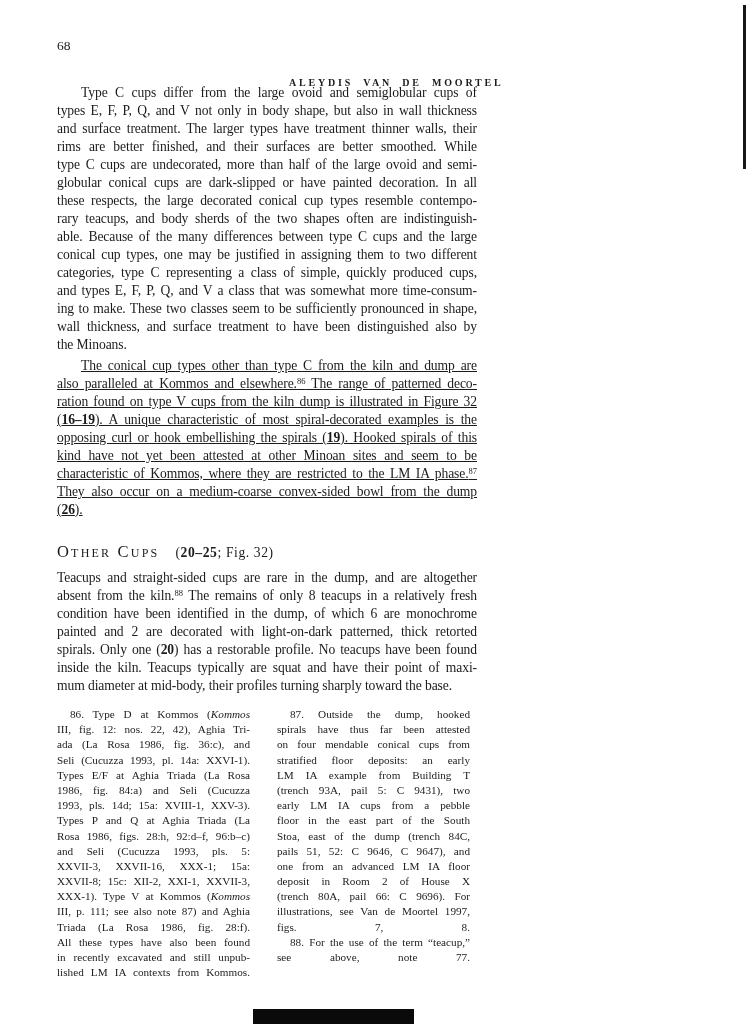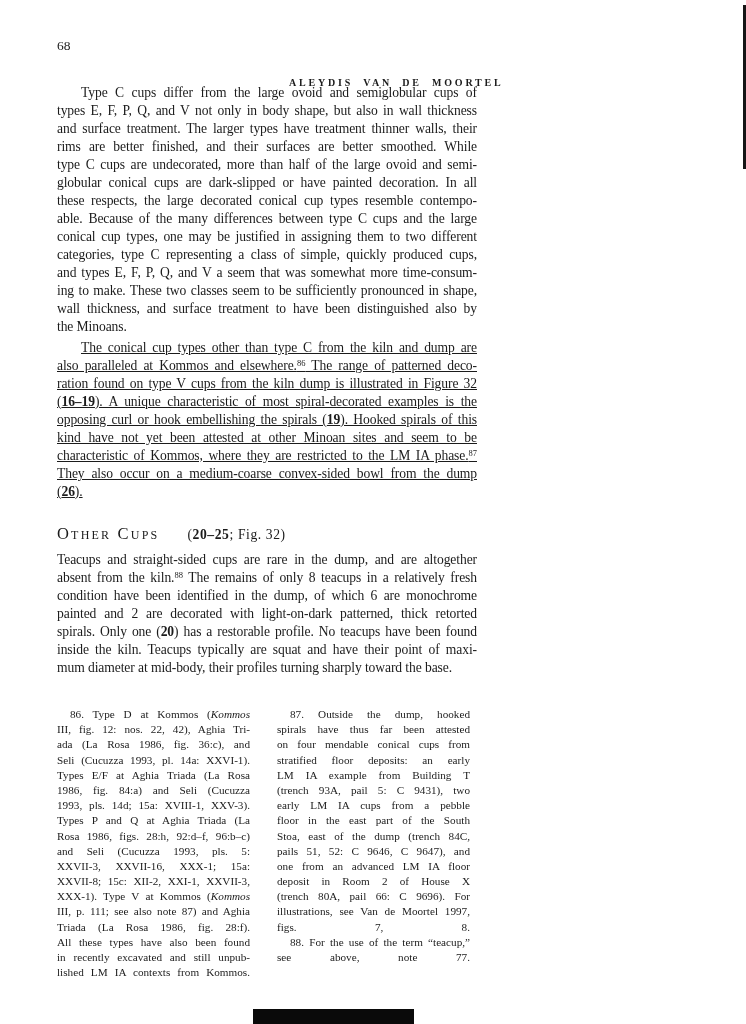--- a/index.html
+++ b/index.html
@@ -57,21 +57,21 @@
     white-space: nowrap;
   }
   .heading .sc {
     font-variant: small-caps;
     font-size: 16.5px;
     letter-spacing: 2.2px;
   }
   .heading .ref {
     font-size: 13.6px;
     letter-spacing: 0.6px;
-    margin-left: 28px;
+    margin-left: 16px;
   }
   .para .ind { display: inline-block; width: 24px; }
   sup {
     font-size: 8.5px;
     line-height: 0;
     vertical-align: 4px;
     letter-spacing: 0;
   }
   .footnotes {
     position: absolute;
@@ -118,24 +118,25 @@
 
   <div class="body-text">
     <div class="para">
         <div class="line"><span class="ind"></span>Type C cups differ from the large ovoid and semiglobular cups of</div>
         <div class="line">types E, F, P, Q, and V not only in body shape, but also in wall thickness</div>
         <div class="line">and surface treatment. The larger types have treatment thinner walls, their</div>
         <div class="line">rims are better finished, and their surfaces are better smoothed. While</div>
         <div class="line">type C cups are undecorated, more than half of the large ovoid and semi-</div>
         <div class="line">globular conical cups are dark-slipped or have painted decoration. In all</div>
         <div class="line">these respects, the large decorated conical cup types resemble contempo-</div>
+        <div class="line">rary teacups, and body sherds of the two shapes often are indistinguish-</div>
         <div class="line">able. Because of the many differences between type C cups and the large</div>
         <div class="line">conical cup types, one may be justified in assigning them to two different</div>
         <div class="line">categories, type C representing a class of simple, quickly produced cups,</div>
-        <div class="line">and types E, F, P, Q, and V a seem that was somewhat more time-consum-</div>
+        <div class="line">and types E, F, P, Q, and V a class that was somewhat more time-consum-</div>
         <div class="line">ing to make. These two classes seem to be sufficiently pronounced in shape,</div>
         <div class="line">wall thickness, and surface treatment to have been distinguished also by</div>
         <div class="line flush">the Minoans.</div>
       </div>
     <div class="para para-gap">
         <div class="line"><span class="ind"></span>The conical cup types other than type C from the kiln and dump are</div>
         <div class="line">also paralleled at Kommos and elsewhere.<sup>86</sup> The range of patterned deco-</div>
         <div class="line">ration found on type V cups from the kiln dump is illustrated in Figure 32</div>
         <div class="line">(<b>16–19</b>). A unique characteristic of most spiral-decorated examples is the</div>
         <div class="line">opposing curl or hook embellishing the spirals (<b>19</b>). Hooked spirals of this</div>

